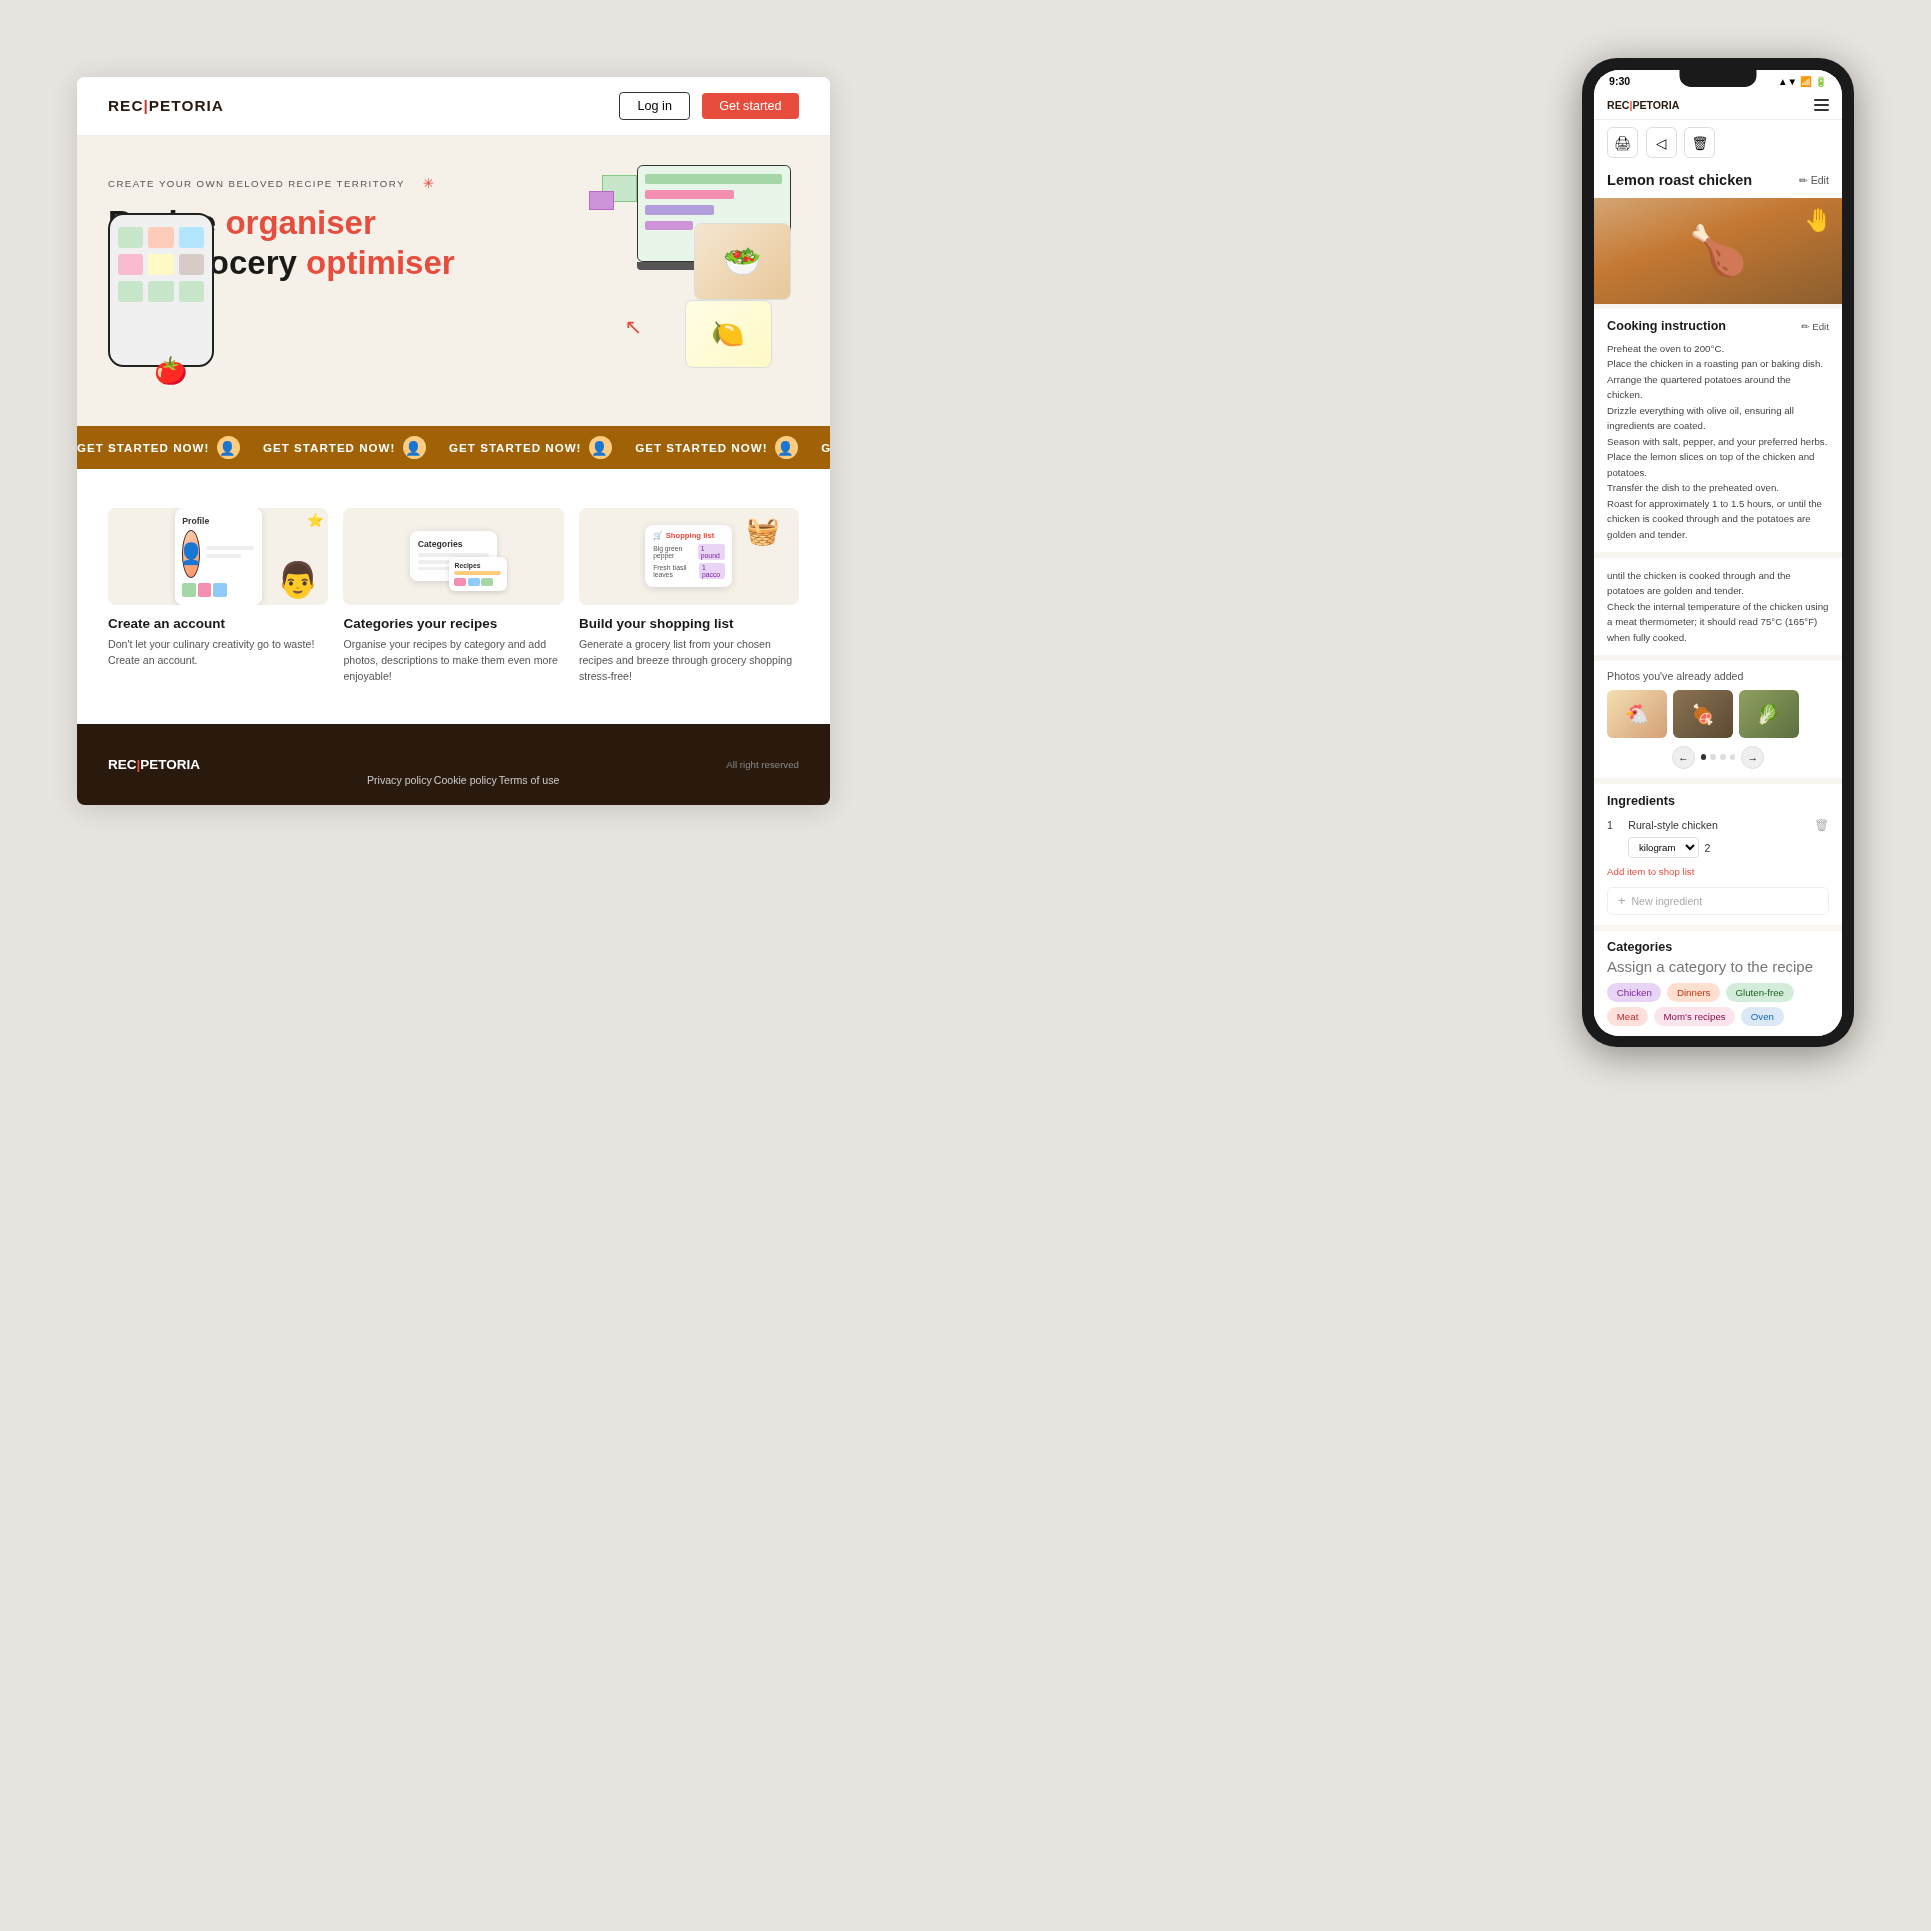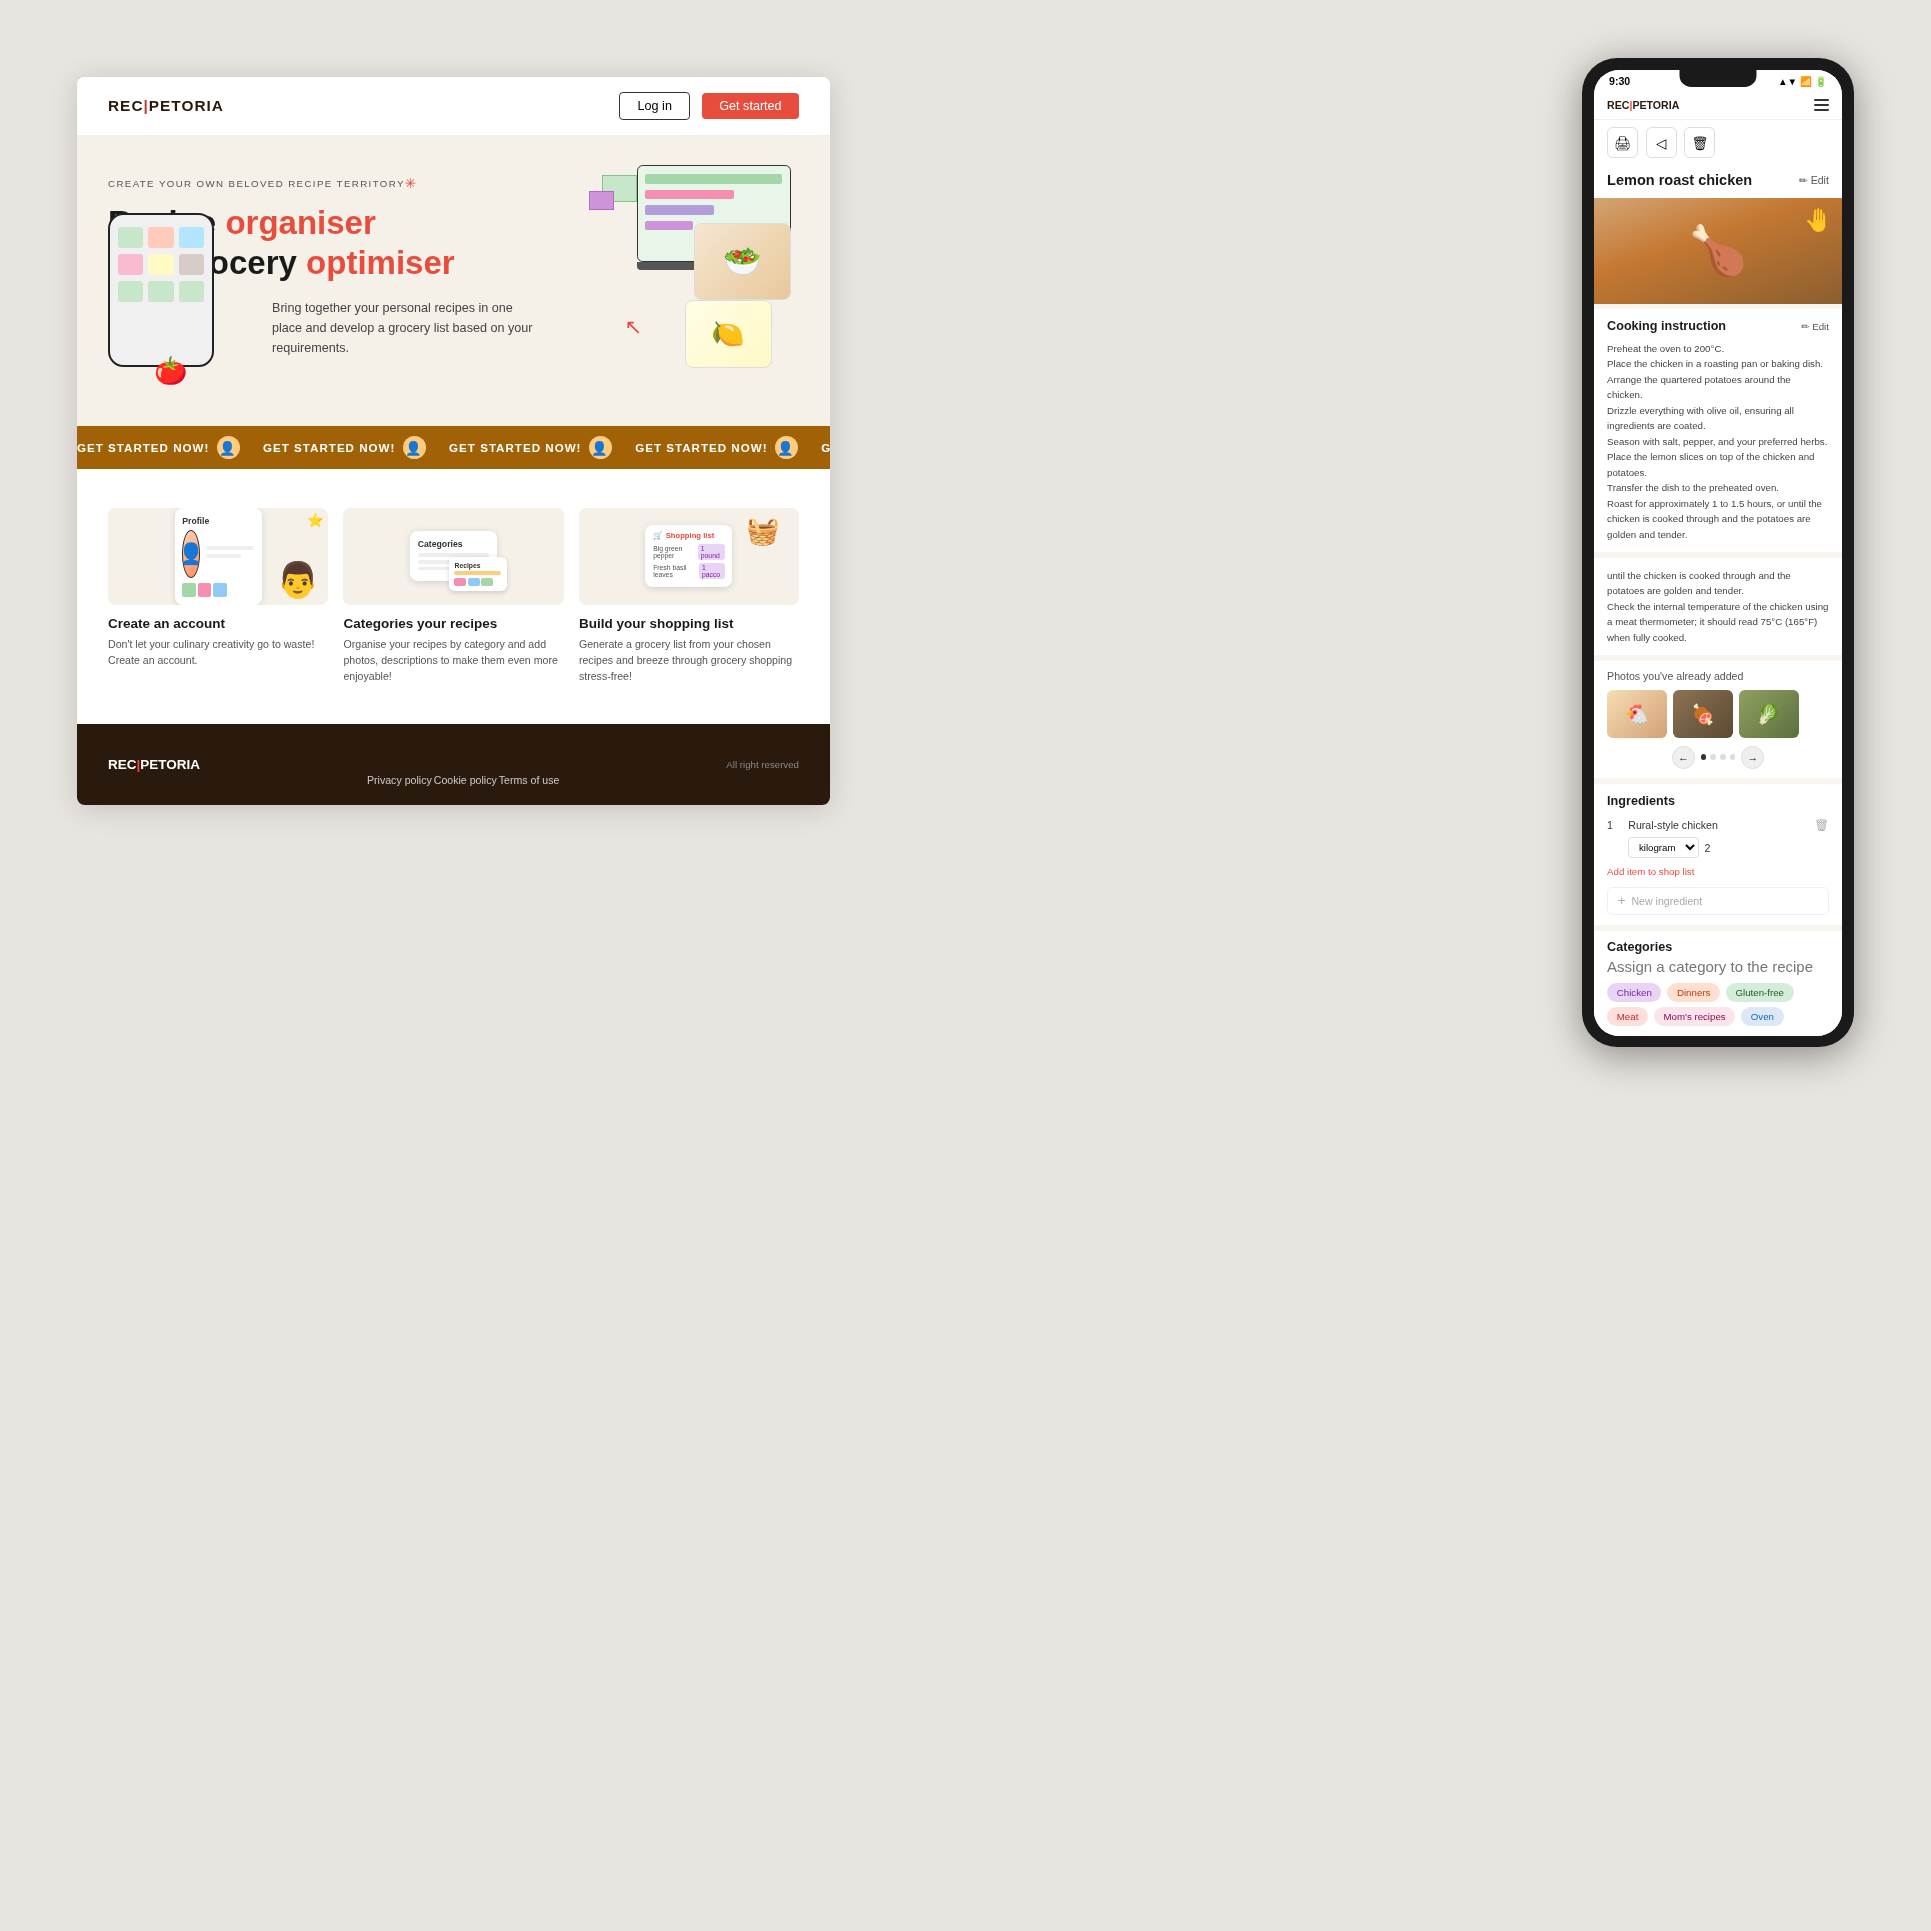--- a/index.html
+++ b/index.html
@@ -73,21 +73,21 @@
       min-height: 290px;
     }
     .hero-tag {
       font-size: 9.7px;
       letter-spacing: 1.4px;
       color: #555;
       text-transform: uppercase;
       margin-bottom: 11.6px;
       display: flex;
       align-items: center;
-      gap: 0;
+      gap: 18px;
     }
     .hero-tag-star {
       color: #e74c3c;
       font-size: 13.5px;
     }
     .hero-title {
       font-size: 33px;
       font-weight: 900;
       color: #1a1a1a;
       line-height: 1.2;
@@ -718,21 +718,20 @@
           <div class="phone-grid-item"></div>
           <div class="phone-grid-item"></div>
           <div class="phone-grid-item"></div>
           <div class="phone-grid-item"></div>
           <div class="phone-grid-item"></div>
         </div>
       </div>
       <div class="tomato-icon">🍅</div>
     </div>
 
-    <div class="hero-description">Bring together your personal recipes in one place and develop a grocery list based on your requirements.</div>
 
     <div class="laptop-illustration">
       <div class="laptop-screen">
         <div class="laptop-screen-content">
           <div class="laptop-bar"></div>
           <div class="laptop-bar short pink" style="background:#f48fb1;width:65%;"></div>
           <div class="laptop-bar" style="background:#b39ddb;width:50%;"></div>
           <div class="laptop-bar short" style="background:#ce93d8;width:35%;"></div>
         </div>
       </div>

